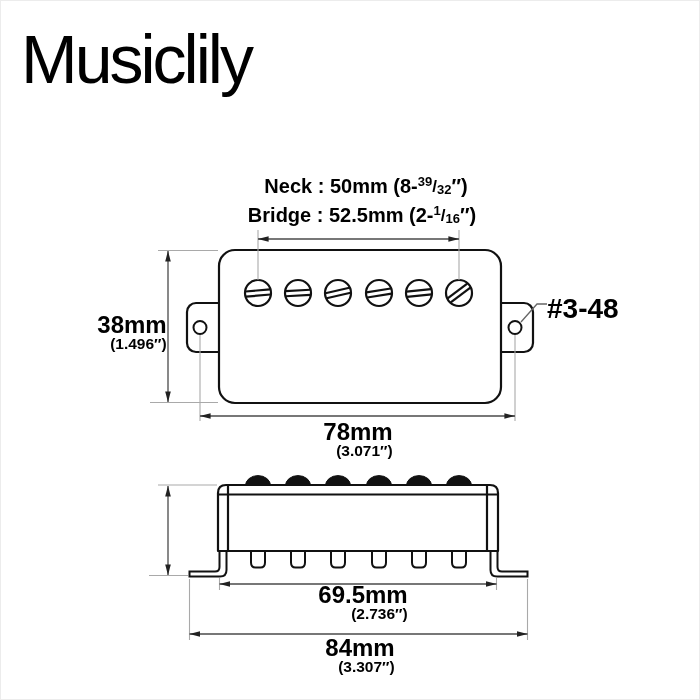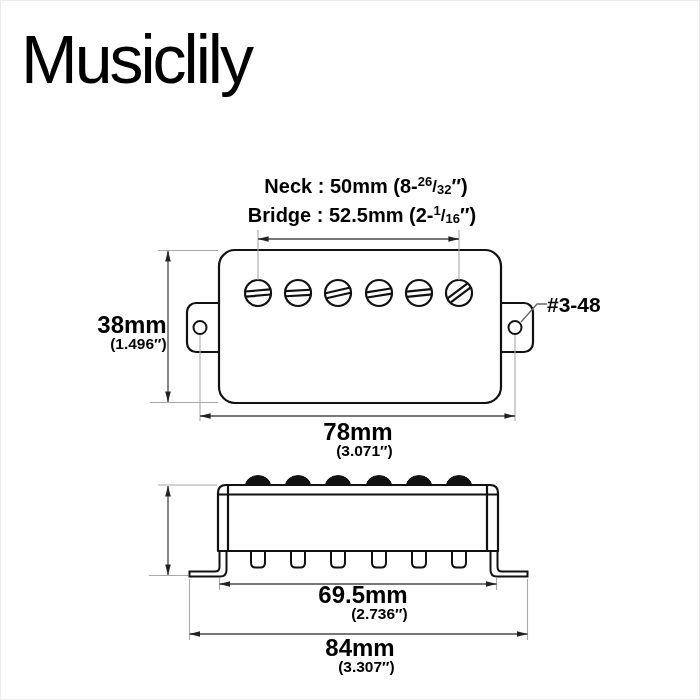--- a/index.html
+++ b/index.html
@@ -14,21 +14,21 @@
   }
   svg{position:absolute;left:0;top:0;}
   .lbl{position:absolute;white-space:nowrap;font-weight:bold;color:#000;}
   .ctr{transform:translateX(-50%);text-align:center;}
   .spacing-lbl{font-size:20px;}
   .spacing-lbl .fr-n{font-size:13px;vertical-align:7px;}
   .spacing-lbl .fr-s{font-size:17px;vertical-align:1px;}
   .spacing-lbl .fr-d{font-size:13px;vertical-align:-1px;}
   .dim-block .mm{font-size:24px;line-height:21px;}
   .dim-block .inch{font-size:15.5px;line-height:17px;text-align:right;}
-  .screw-lbl{font-size:21px;}
+  .screw-lbl{font-size:28px;}
   
   .ol{stroke:#111;stroke-width:2.2;fill:#fff;stroke-linejoin:round;}
   .oln{stroke:#111;stroke-width:2.2;fill:none;stroke-linejoin:round;}
   .thin{stroke:#111;stroke-width:2;fill:#fff;}
   .slot{stroke:#111;stroke-width:2.2;}
   .dome{fill:#111;stroke:#111;stroke-width:1;}
   .dim{stroke:#4a4a4a;stroke-width:1.3;fill:none;}
   .ext{stroke:#a9a9a9;stroke-width:1.1;fill:none;}
   .leader{stroke:#666;stroke-width:1.3;fill:none;}
 </style>
@@ -155,21 +155,21 @@
 
       <g>
         <line class="ext" x1="188.5" y1="578" x2="188.5" y2="639"></line>
         <line class="ext" x1="526.5" y1="578" x2="526.5" y2="639"></line>
         <line class="dim" x1="188.5" y1="633" x2="526.5" y2="633" marker-start="url(#ar)" marker-end="url(#ar)"></line>
       </g>
     </g>
   </svg>
 
   <div class="lbl ctr spacing-lbl" style="left:365px;top:173px;">
-    <span>Neck : 50mm (8-</span><span class="fr-n">26</span><span class="fr-s">/</span><span class="fr-d">32</span><span>″)</span>
+    <span>Neck : 50mm (8-</span><span class="fr-n">39</span><span class="fr-s">/</span><span class="fr-d">32</span><span>″)</span>
   </div>
 
   <div class="lbl ctr spacing-lbl" style="left:361px;top:202px;">
     <span>Bridge : 52.5mm (2-</span><span class="fr-n">1</span><span class="fr-s">/</span><span class="fr-d">16</span><span>″)</span>
   </div>
 
   <div class="lbl ctr dim-block" style="left:131px;top:313px;">
     <div class="mm">38mm</div>
     <div class="inch">(1.496″)</div>
   </div>

